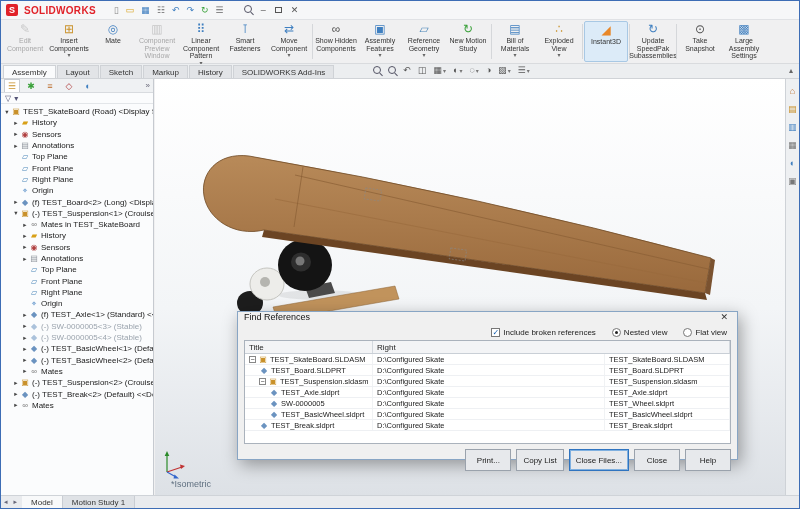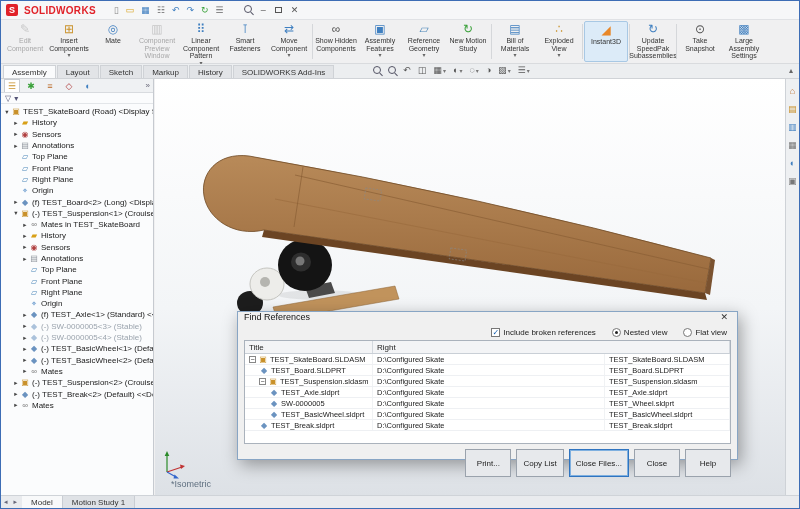--- a/index.html
+++ b/index.html
@@ -74,21 +74,21 @@
   .radio.sel::after{content:"";position:absolute;left:2px;top:2px;width:3px;height:3px;background:#222;border-radius:50%}
   .dtable{margin:0 6px;background:#fff;border:1px solid #aab2bc;height:104px;overflow:hidden;flex:none}
   .dhead{display:flex;background:#f3f4f6;border-bottom:1px solid #c9cfd6;height:13px;font-size:8px}
   .dhead .dc{border-right:1px solid #d3d8de;padding:0 4px;color:#222;display:flex;align-items:center}
   .dc1{width:128px;flex:none}.dc2{width:232px;flex:none}.dc3{flex:1}
   .drow{display:flex;height:11px;border-bottom:1px solid #eef0f3;font-size:7.5px}
   .drow .dc{padding:0 4px;overflow:hidden;white-space:nowrap;display:flex;align-items:center;border-right:1px solid #f0f2f4;color:#222}
   .dind{flex:none;display:inline-block}
   .expbox{width:7px;height:7px;border:1px solid #888;background:#fff;font-size:7px;line-height:5px;text-align:center;margin-right:2px;flex:none;color:#333}
   .dbuttons{display:flex;justify-content:flex-end;gap:5px;padding:5px 6px;margin-top:auto}
-  .dbtn{font-size:8px;height:28px;min-width:46px;background:#e7e9ec;border:1px solid #9aa2ac;padding:0 6px;font-family:"Liberation Sans",sans-serif;color:#222}
+  .dbtn{font-size:8px;height:22px;min-width:46px;background:#e7e9ec;border:1px solid #9aa2ac;padding:0 6px;font-family:"Liberation Sans",sans-serif;color:#222}
   .dbtn.focused{border:1px solid #2f74c0;box-shadow:inset 0 0 0 1px #7fb0e0}
   .gl{display:inline-block}
 </style>
 </head>
 <body>
 
 <div id="app">
 
   <div class="titlebar">
     <span class="logo-mark">S</span>

